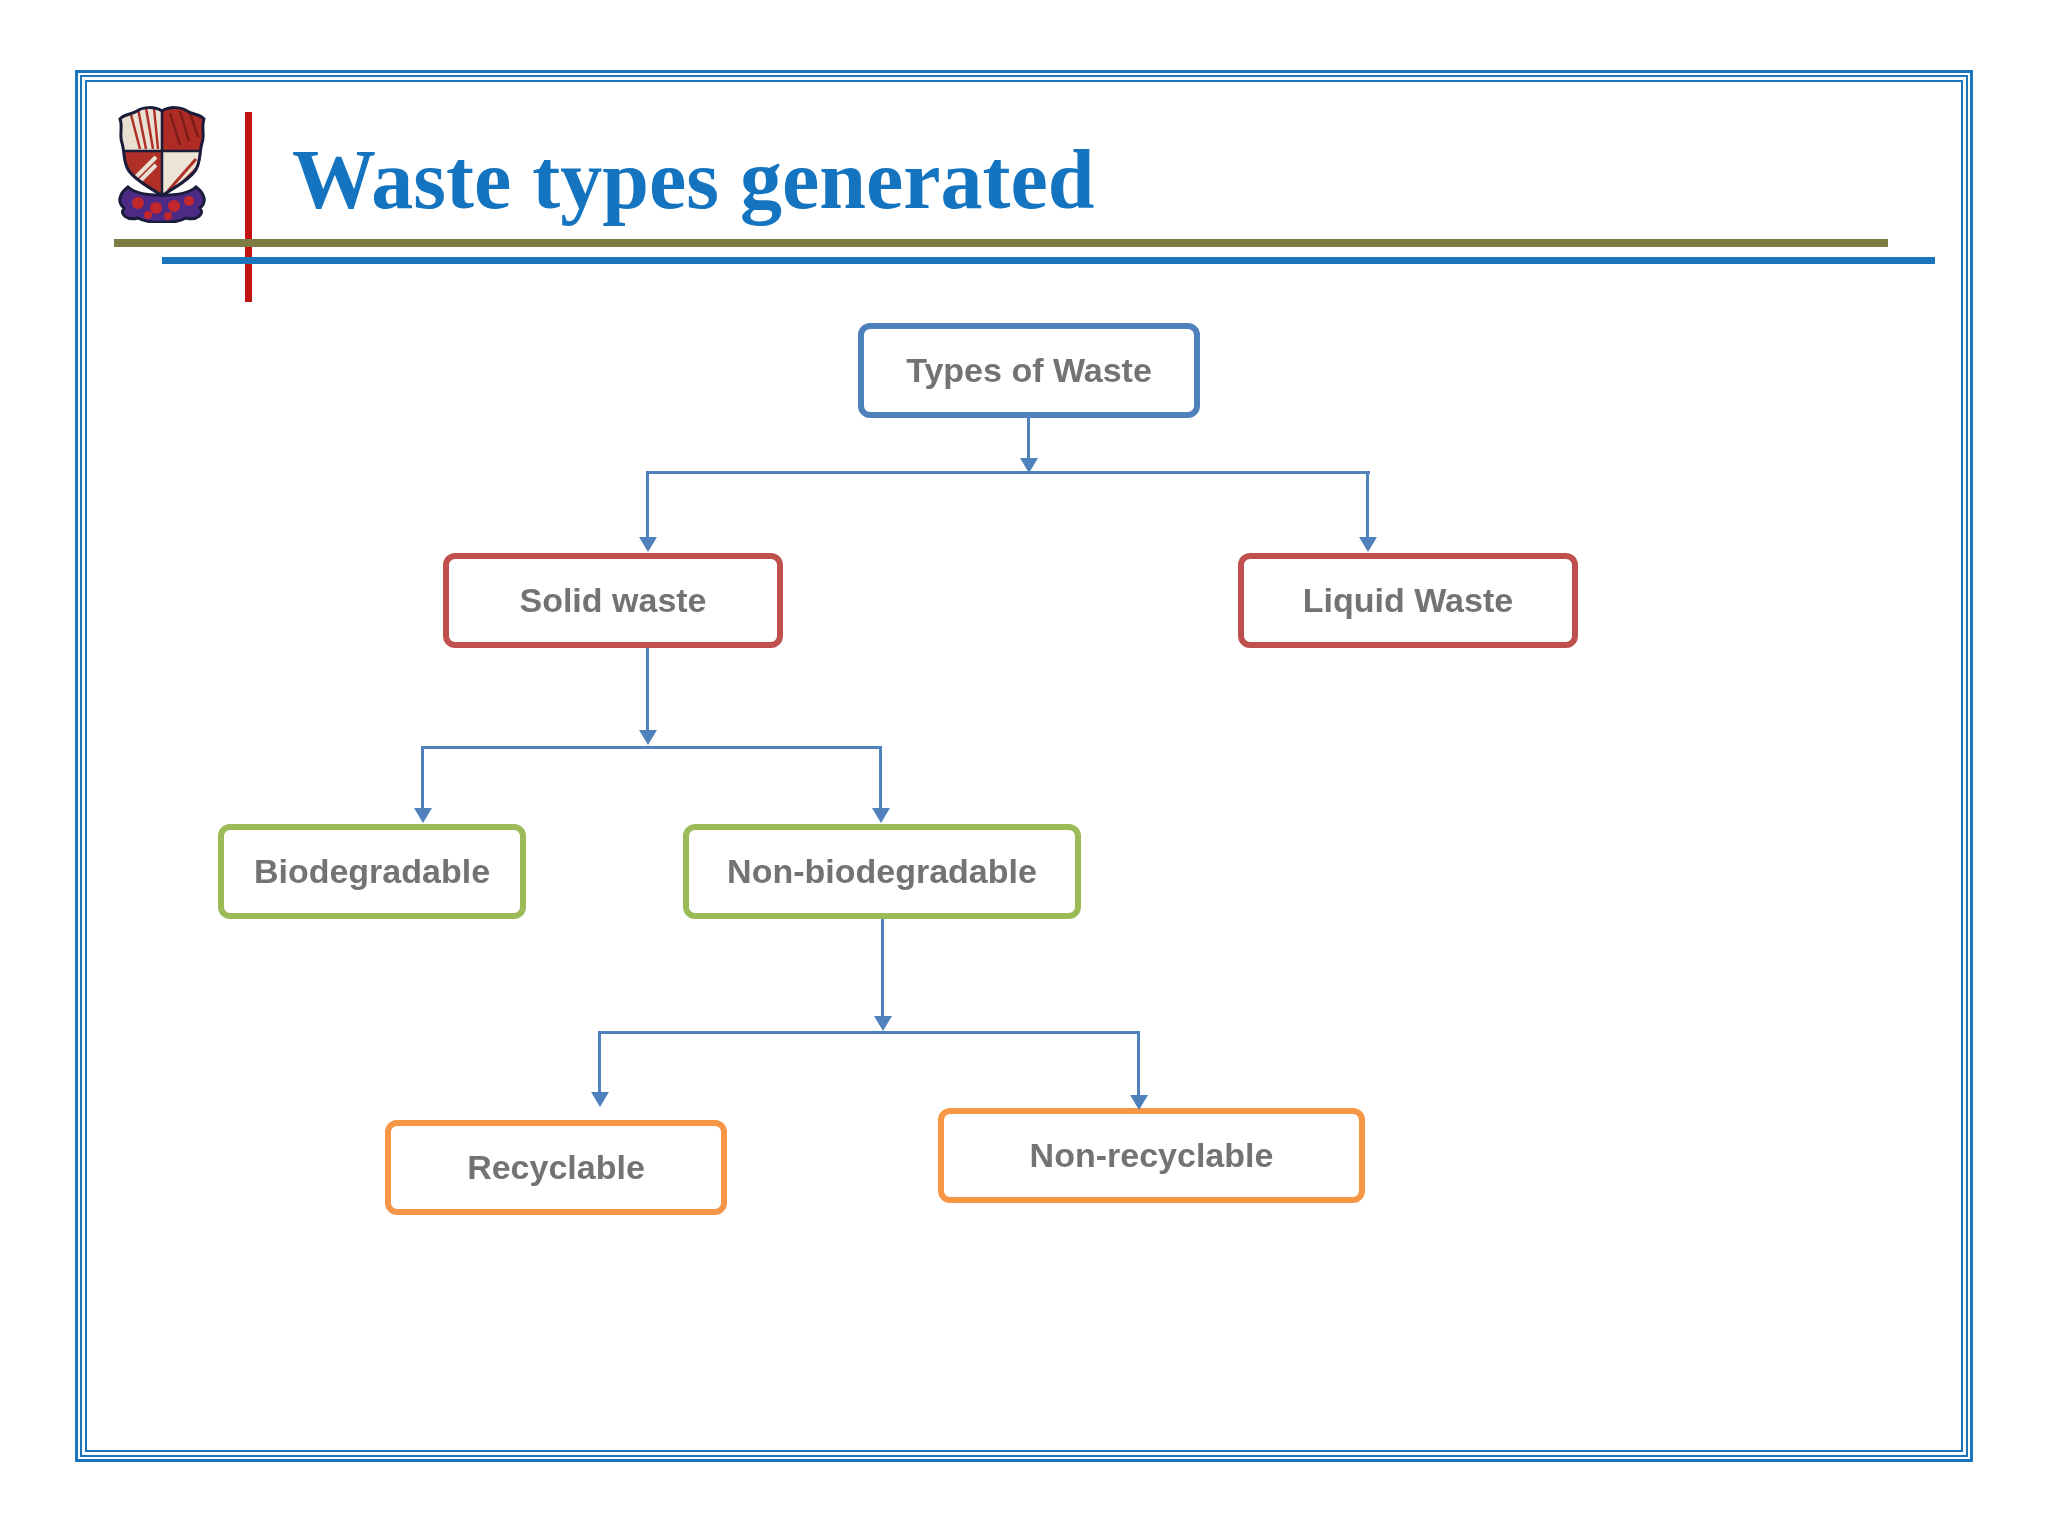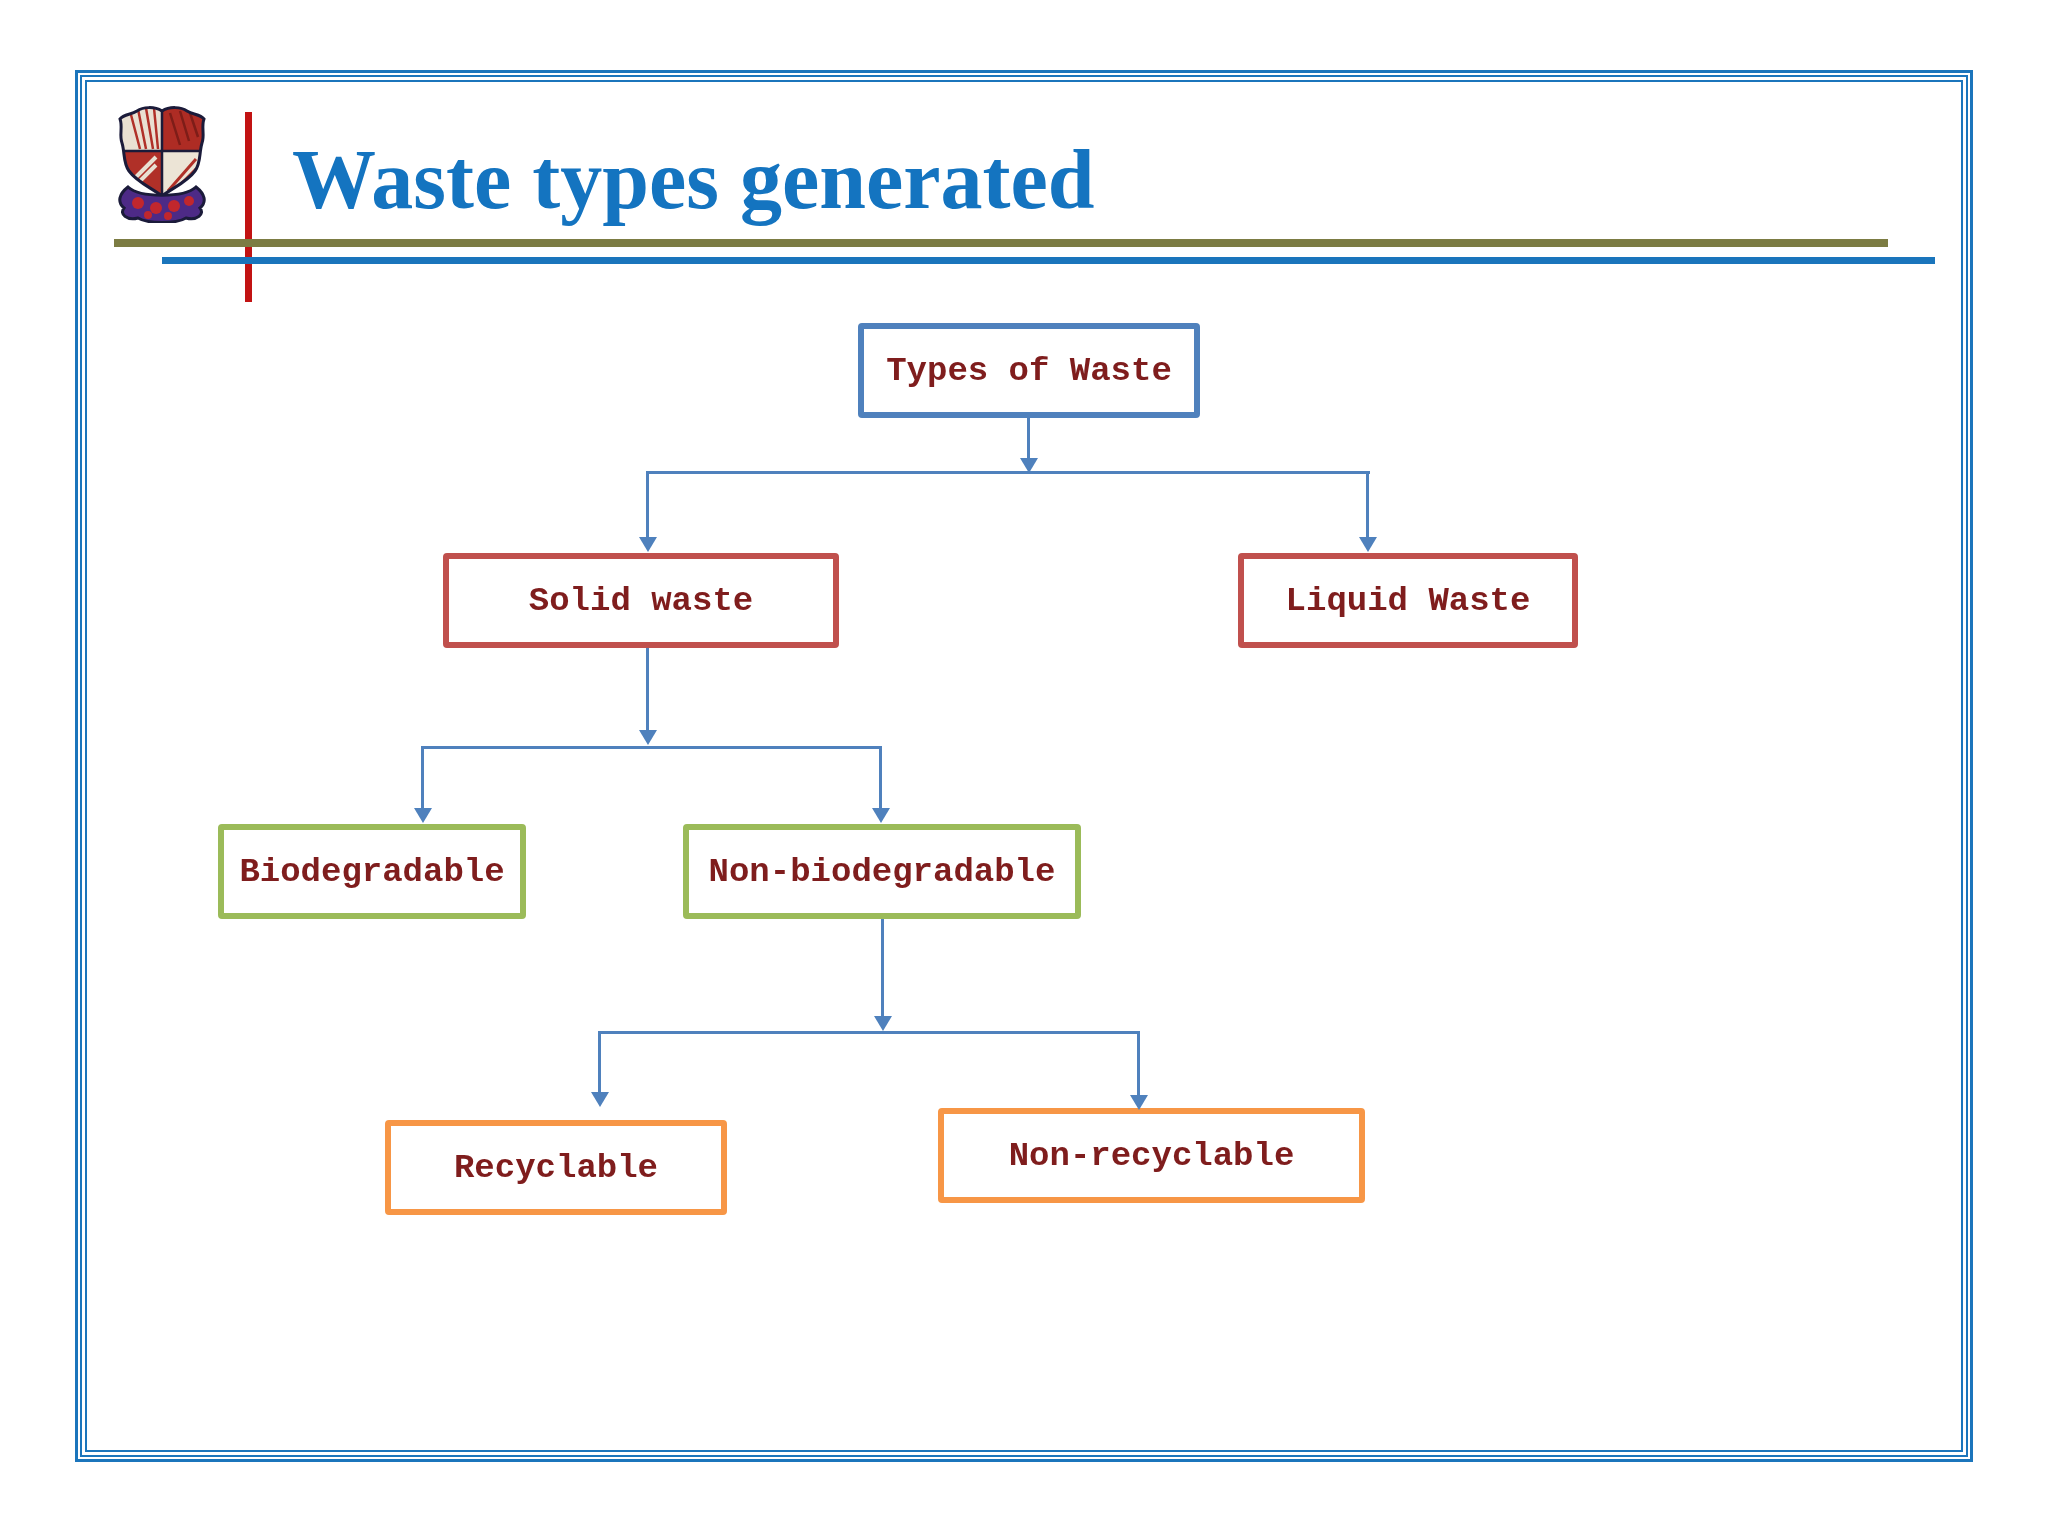--- a/index.html
+++ b/index.html
@@ -15,30 +15,30 @@
   .logo{position:absolute;left:110px;top:103px;width:104px;height:120px;}
   .red-vline{position:absolute;left:245px;top:112px;width:7px;height:190px;background:#c21313;}
   .title{position:absolute;left:292px;top:134px;margin:0;
          font-family:"Liberation Serif",serif;font-weight:bold;font-size:84px;line-height:1.1;
          color:#1474c0;white-space:nowrap;}
   .olive-hline{position:absolute;left:114px;top:239px;width:1774px;height:8px;background:#7c7c43;}
   .blue-hline{position:absolute;left:162px;top:257px;width:1773px;height:7px;background:#1a75bc;}
 
   
   .node{position:absolute;height:95px;box-sizing:border-box;background:#ffffff;
-        border:6px solid #888;border-radius:4px;
+        border:6px solid #888;border-radius:12px;
         display:flex;align-items:center;justify-content:center;
-        font-weight:bold;font-size:34px;color:#7f1d1d;white-space:nowrap;font-family:Liberation Mono, monospace;}
+        font-weight:bold;font-size:34px;color:#737373;white-space:nowrap;}
   .c-blue{border-color:#4f81bd;}
   .c-red{border-color:#c0504d;}
   .c-green{border-color:#9bbb59;}
   .c-orange{border-color:#f79646;}
 
   .n-root{left:858px;top:323px;width:342px;}
-  .n-solid{left:443px;top:553px;width:396px;}
+  .n-solid{left:443px;top:553px;width:340px;}
   .n-liquid{left:1238px;top:553px;width:340px;}
   .n-bio{left:218px;top:824px;width:308px;}
   .n-nonbio{left:683px;top:824px;width:398px;}
   .n-rec{left:385px;top:1108px;width:342px;margin-top:12px;}
   .n-nonrec{left:938px;top:1080px;width:427px;margin-top:28px;}
 
   .cl{position:absolute;background:#4f81bd;}
   .arr{position:absolute;width:0;height:0;
        border-left:9px solid transparent;border-right:9px solid transparent;
        border-top:15px solid #4f81bd;}

